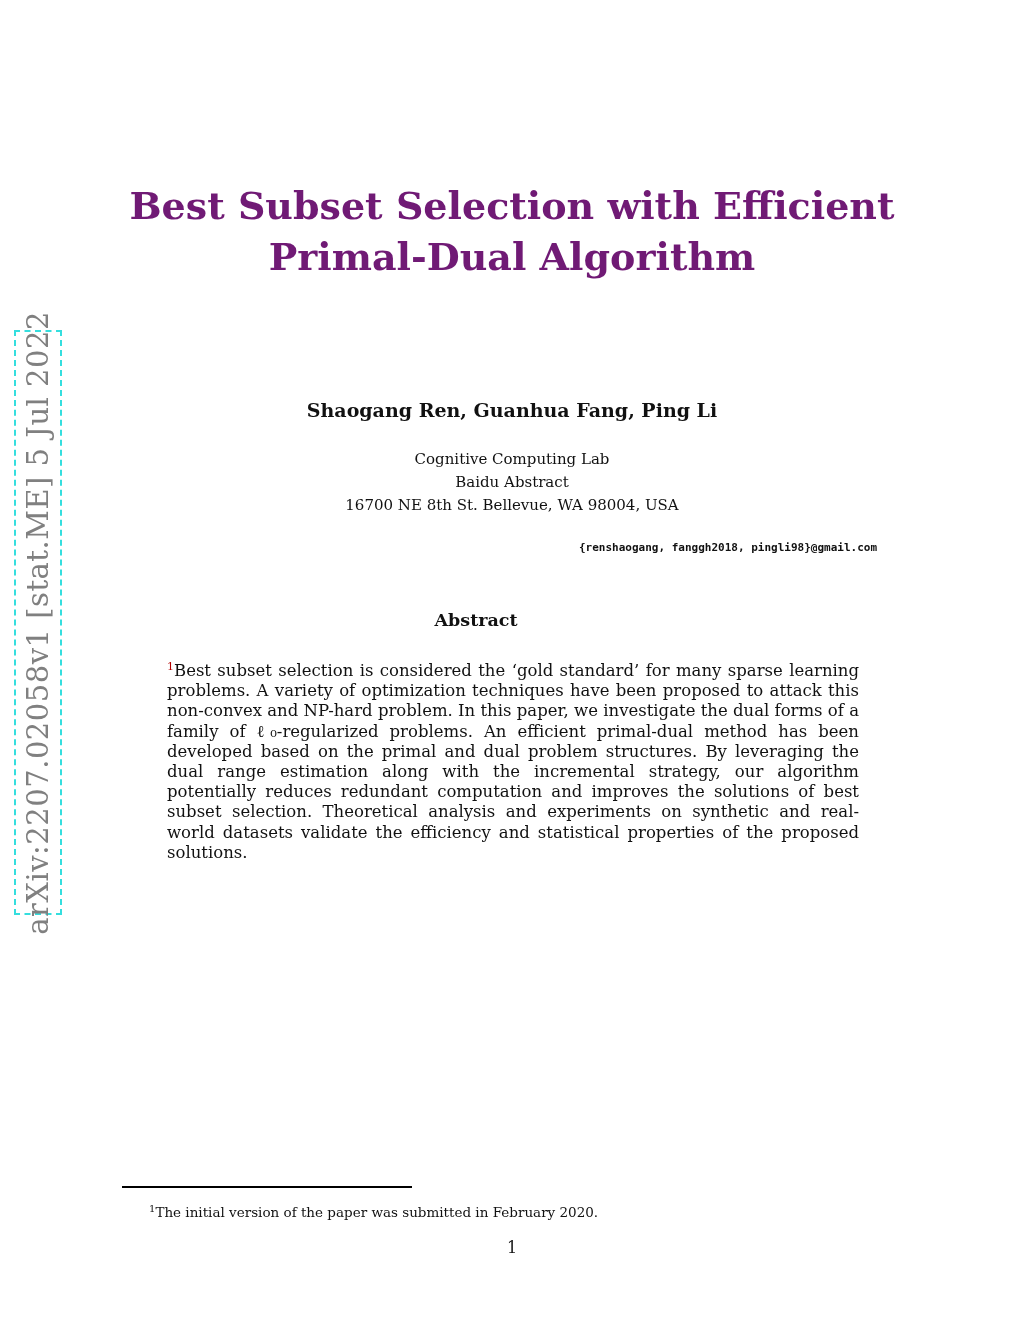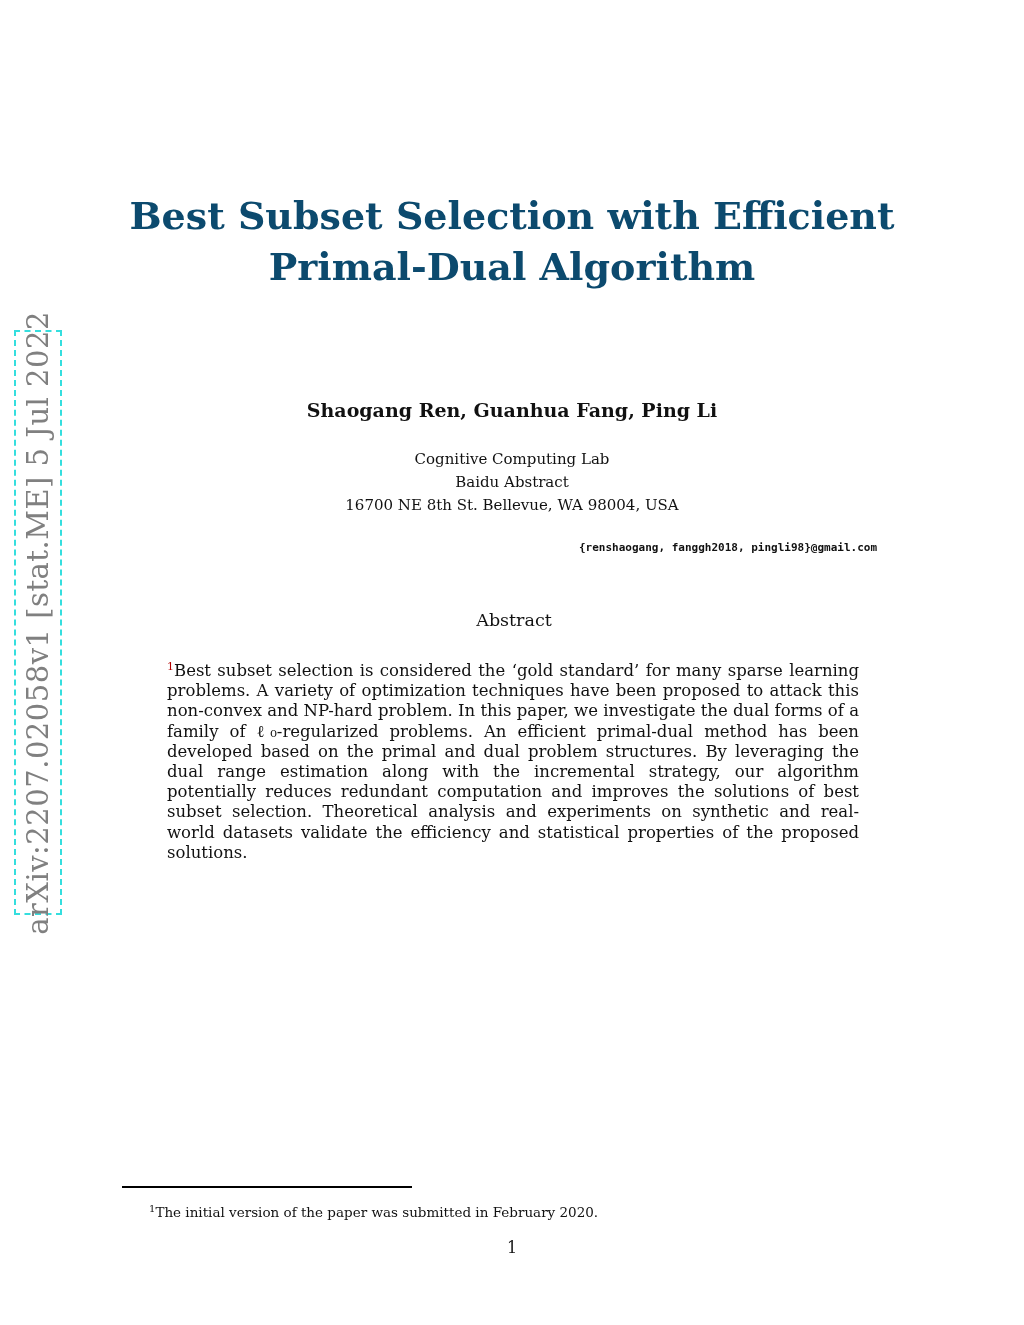--- a/index.html
+++ b/index.html
@@ -5,25 +5,25 @@
   html,body{margin:0;padding:0;background:#ffffff;}
   .page{
     position:relative;
     width:1024px;height:1325px;
     background:#ffffff;
     font-family:"DejaVu Serif","Liberation Serif",serif;
     color:#111111;
     overflow:hidden;
   }
   .title{
-    position:absolute;top:190px;left:0;width:1024px;
+    position:absolute;top:180px;left:0;width:1024px;
     text-align:center;
     font-weight:bold;
     font-size:38px;line-height:51px;
-    color:#0c4a6e;
+    color:#701a75;
   }
   .authors{
     position:absolute;top:399px;left:0;width:1024px;
     text-align:center;
     font-weight:bold;
     font-size:19px;
   }
   .affiliation{
     position:absolute;top:448px;left:0;width:1024px;
     text-align:center;
@@ -32,23 +32,22 @@
   .email{
     position:absolute;top:541px;left:0;width:877px;
     text-align:right;
     font-family:"DejaVu Sans Mono","Liberation Mono",monospace;
     font-size:11px;
     font-weight:bold;
   }
   .abstract-heading{
     position:absolute;top:610px;left:0;width:952px;
     text-align:center;
-    font-weight:normal;
+    font-weight:bold;
     font-size:17.5px;
-    padding-left:38px;
   }
   .abstract-body{
     position:absolute;top:661px;left:167px;width:692px;
     font-size:16.5px;line-height:20.2px;
     text-align:justify;
   }
   .footnote-sup{
     color:#b30000;
     font-size:11px;
     vertical-align:super;

